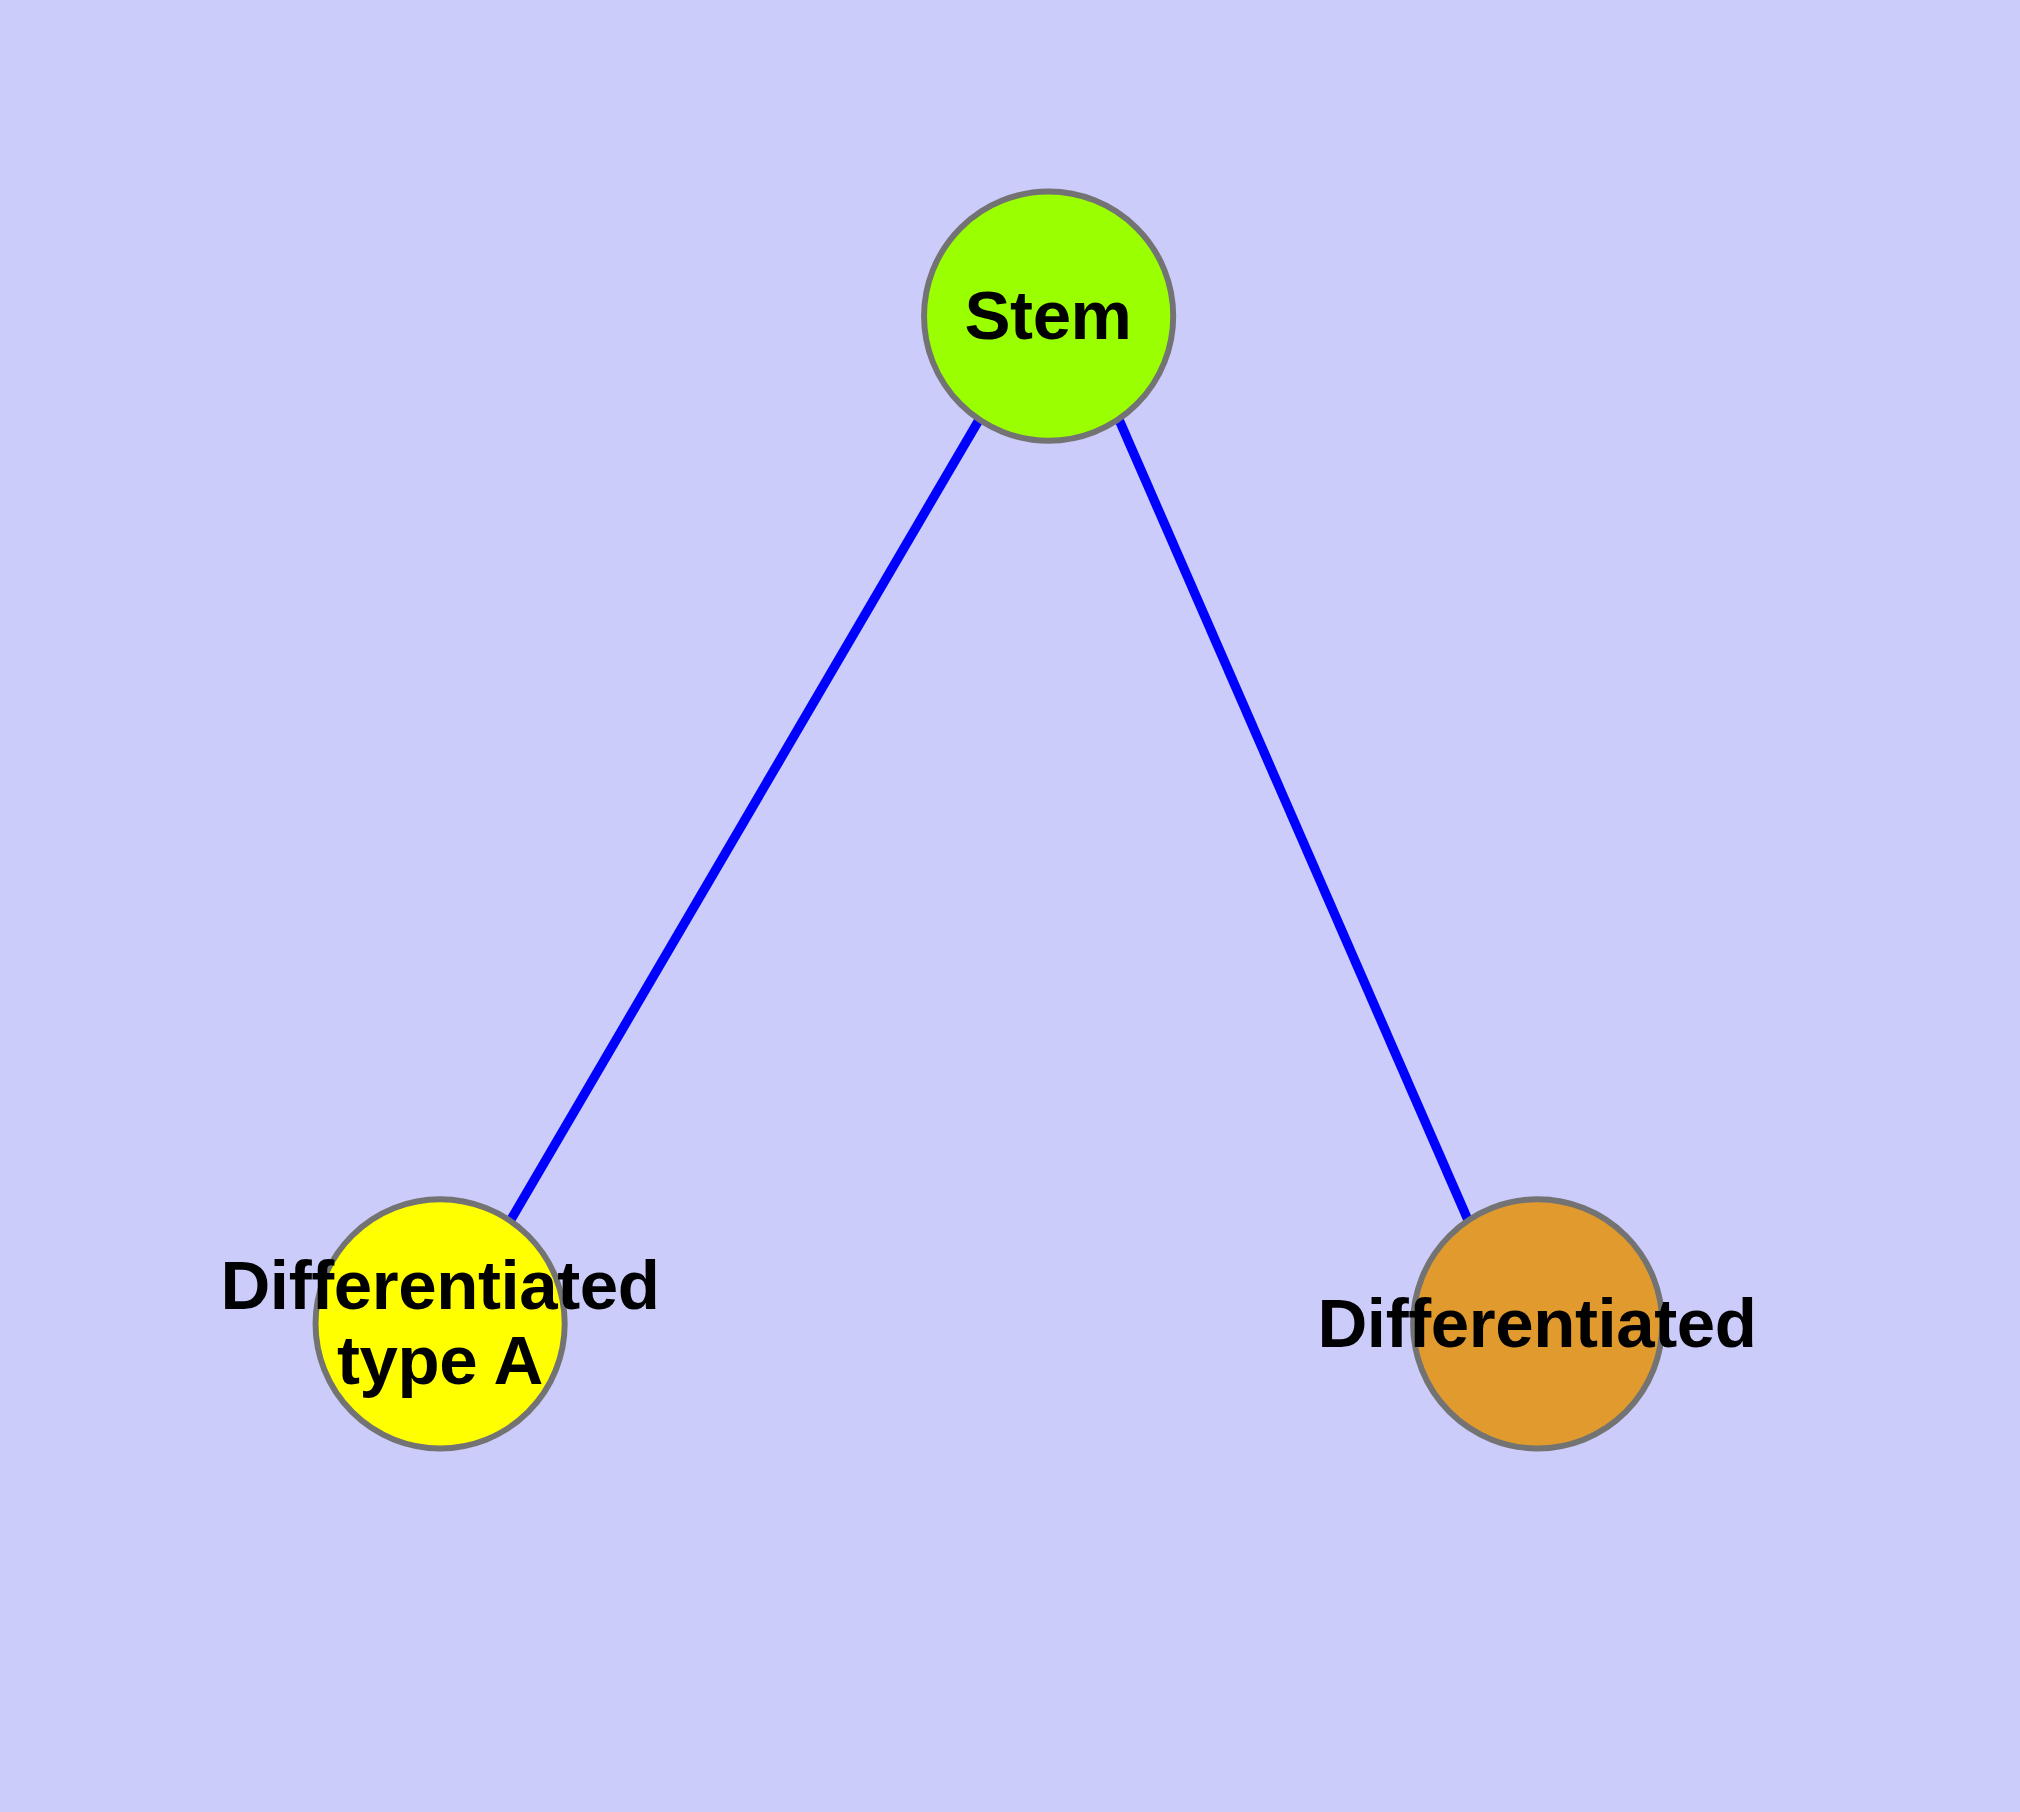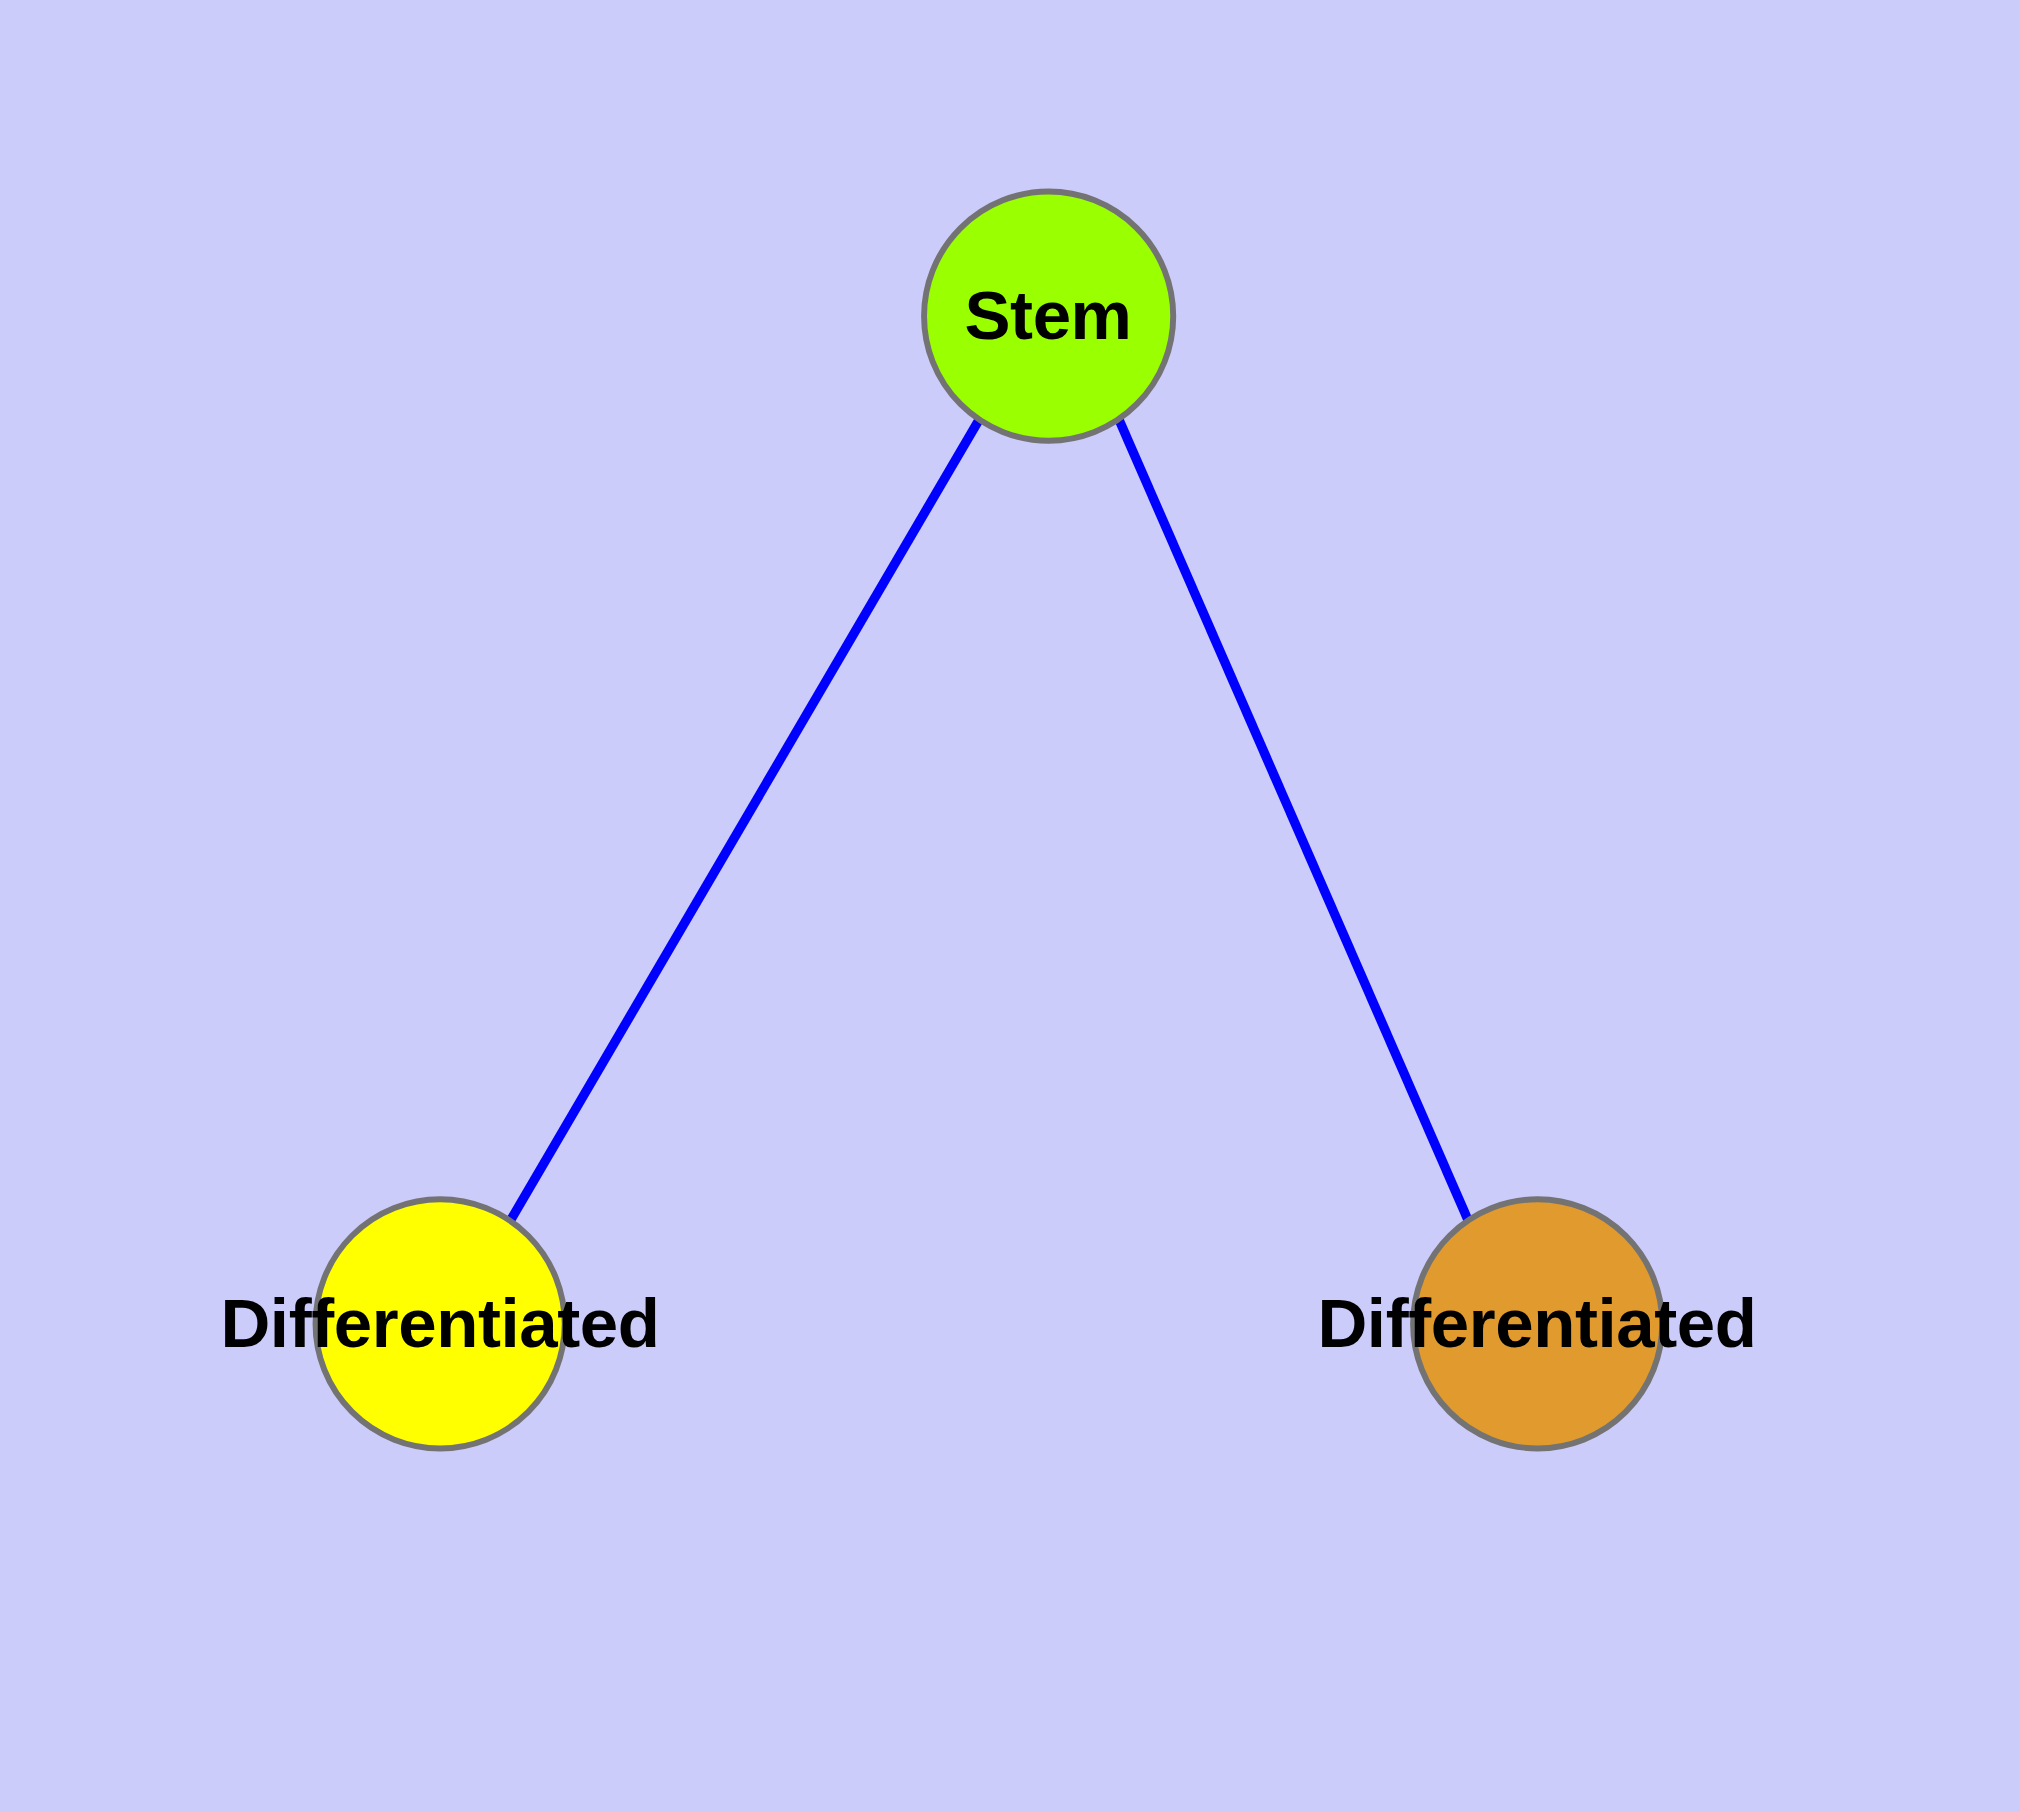--- a/index.html
+++ b/index.html
@@ -51,18 +51,18 @@
 
     <g>
       <circle cx="1237" cy="373" r="147" fill="#9aff00" stroke="#737373" stroke-width="7"></circle>
       <circle cx="519" cy="1562" r="147" fill="#ffff00" stroke="#737373" stroke-width="7"></circle>
       <circle cx="1814" cy="1562" r="147" fill="#e09a2e" stroke="#737373" stroke-width="7"></circle>
     </g>
   </svg>
 
   <div class="node-label" style="left: 1048px; top: 316px; color: rgb(0, 0, 0); font-size: 69px;">Stem</div>
 
-  <div class="node-label" style="left: 440px; top: 1324px; color: rgb(0, 0, 0); font-size: 69px;"><span>Differentiated</span><br></div>
+  <div class="node-label" style="left: 440px; top: 1324px; color: rgb(0, 0, 0); font-size: 69px;"><span>Differentiated</span><br><span>type A</span></div>
 
   <div class="node-label" style="left: 1537px; top: 1324px; color: rgb(0, 0, 0); font-size: 69px;"><span>Differentiated</span><br></div>
 
 </div>
 
 
 </body></html>

